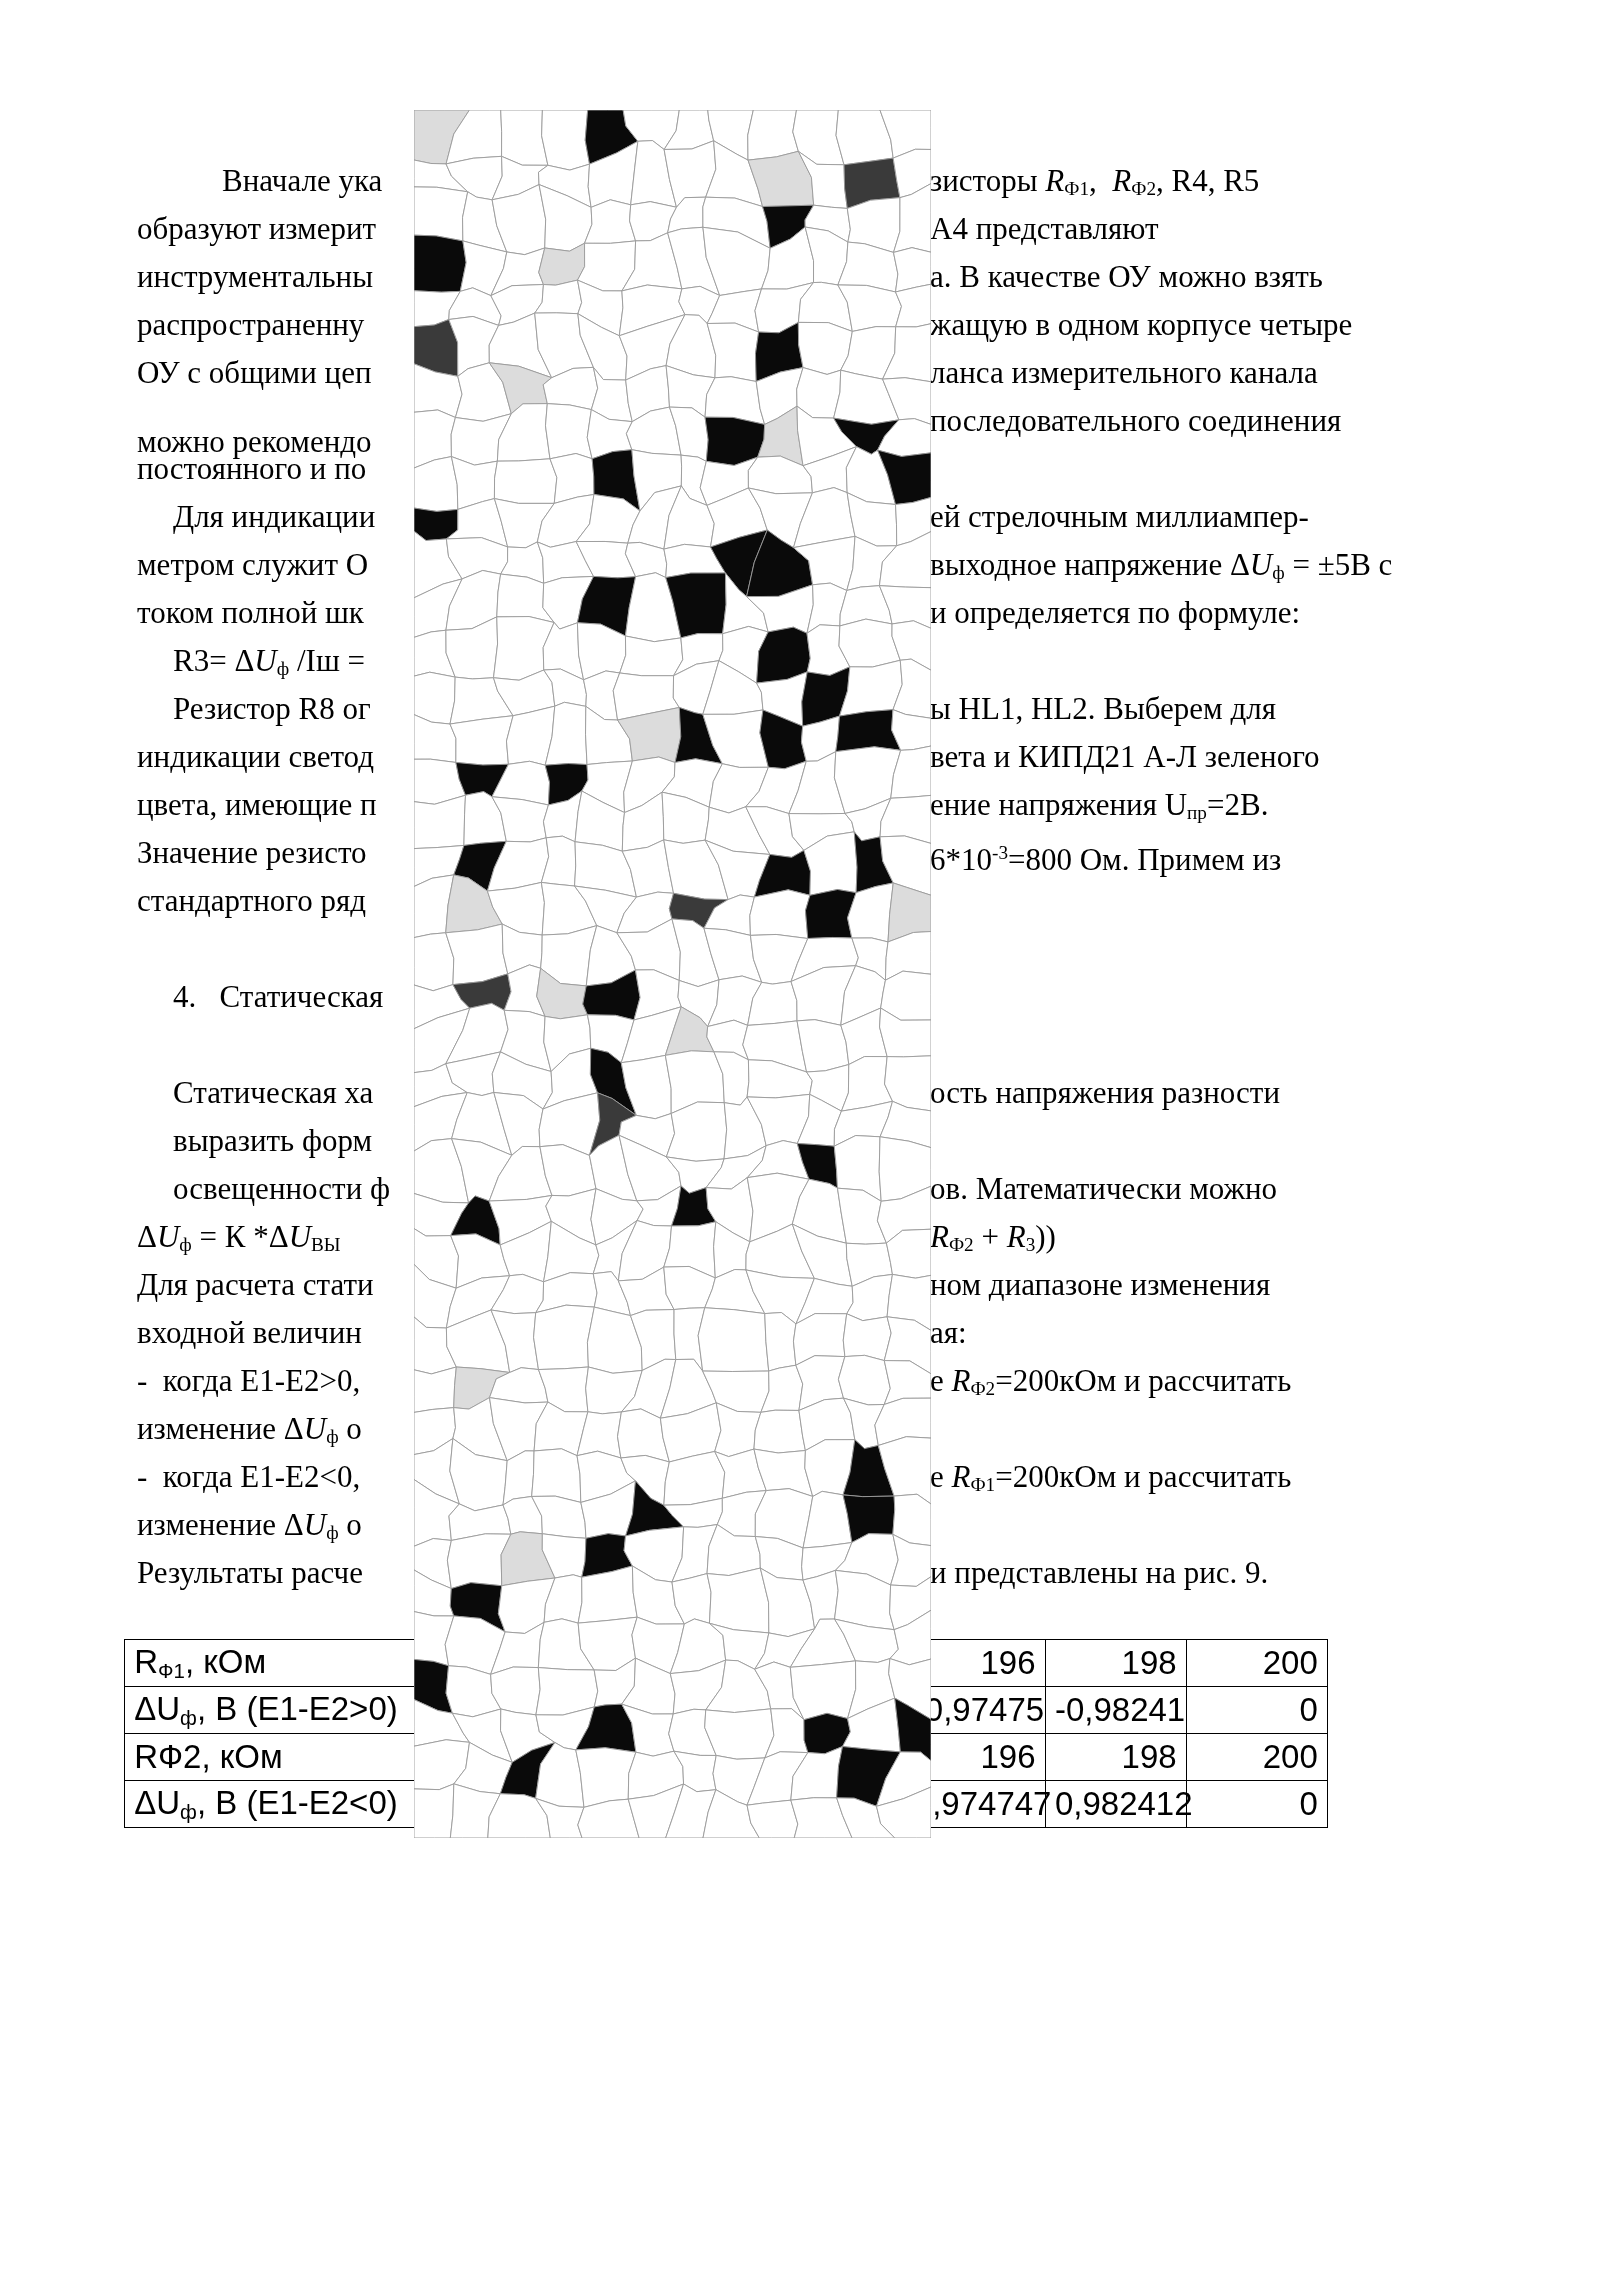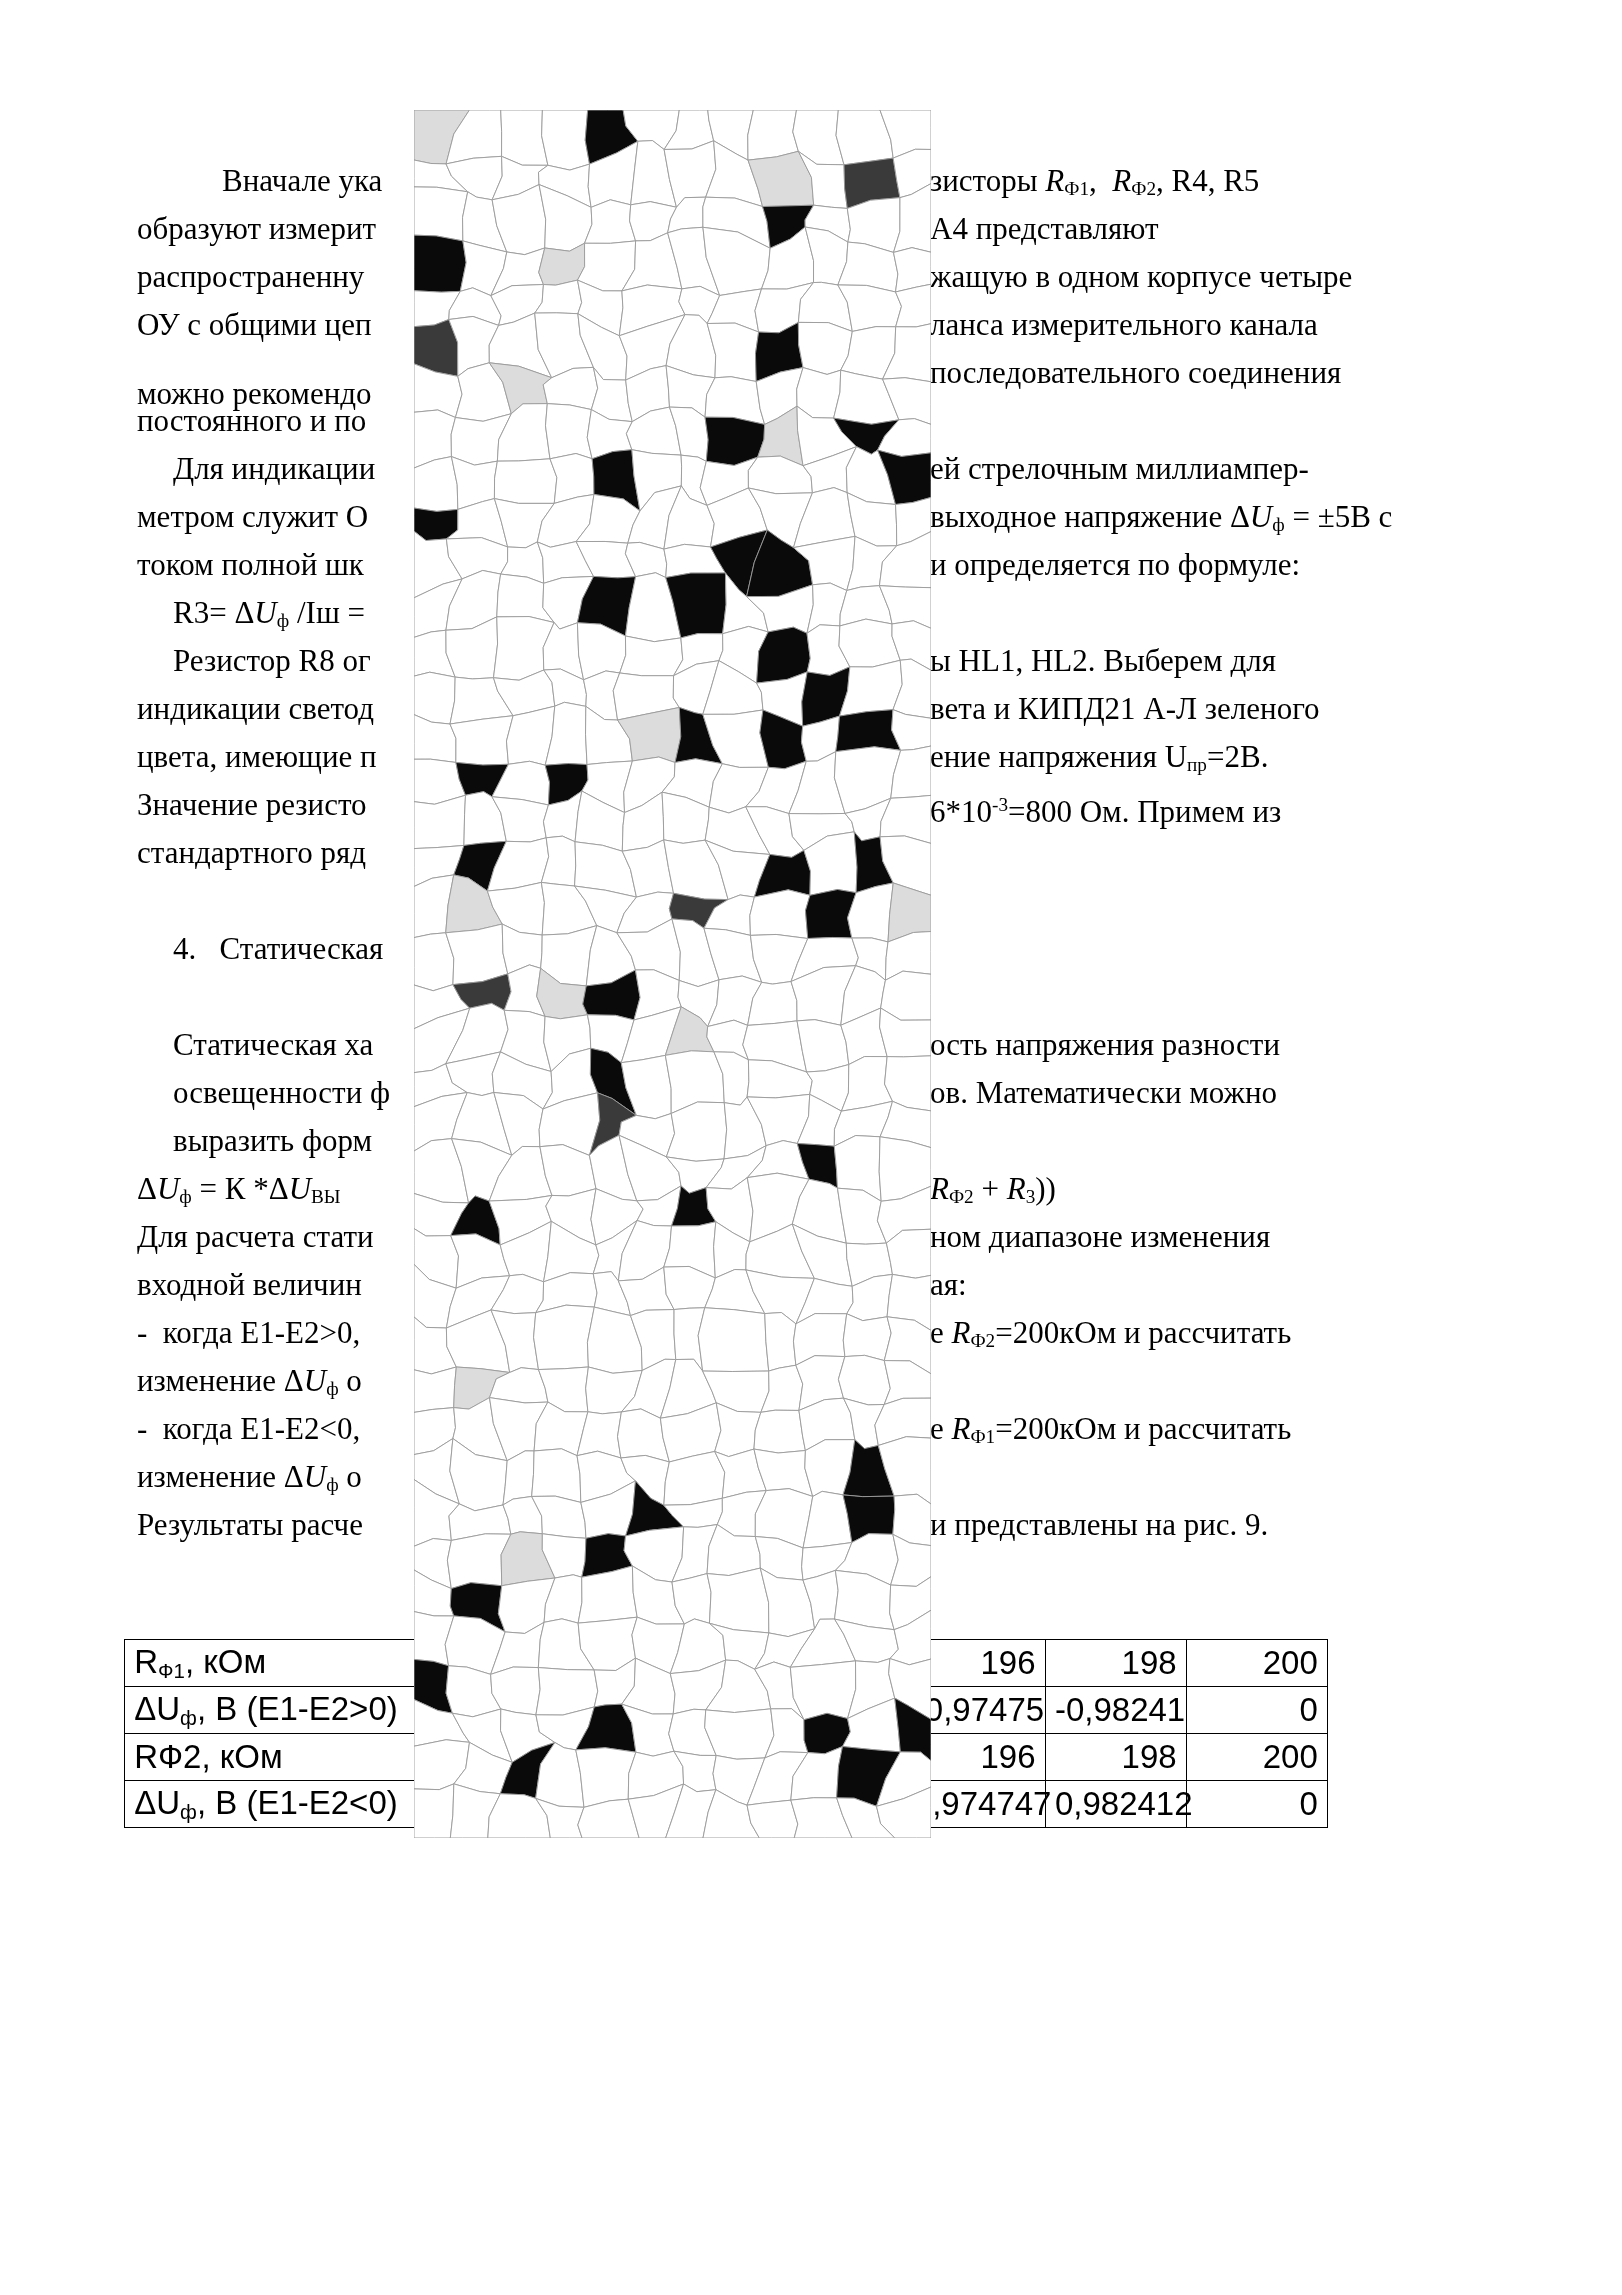--- a/index.html
+++ b/index.html
@@ -48,20 +48,24 @@
   <div id="text-block">
       <div class="line">
         <span class="frag l" style="left: 85px;"><span>Вначале ука</span></span>
         <span class="frag r"><span>зисторы </span><span class="it">R</span><span class="sb">Ф1</span><span>,  </span><span class="it">R</span><span class="sb">Ф2</span><span>, R4, R5</span></span>
       </div>
       <div class="line">
         <span class="frag l" style="left: 0px;"><span>образуют измерит</span></span>
         <span class="frag r"><span>А4 представляют</span></span>
       </div>
       <div class="line">
+        <span class="frag l" style="left: 0px;"><span>инструментальны</span></span>
+        <span class="frag r"><span>а. В качестве ОУ можно взять</span></span>
+      </div>
+      <div class="line">
         <span class="frag l" style="left: 0px;"><span>распространенну</span></span>
         <span class="frag r"><span>жащую в одном корпусе четыре</span></span>
       </div>
       <div class="line">
         <span class="frag l" style="left: 0px;"><span>ОУ с общими цеп</span></span>
         <span class="frag r"><span>ланса измерительного канала</span></span>
       </div>
       <div class="line">
         <span class="frag l" style="left: 0px; margin-top: 21px;"><span>можно рекомендо</span></span>
         <span class="frag r"><span>последовательного соединения</span></span>
@@ -106,25 +110,25 @@
       <div class="line"></div>
       <div class="line">
         <span class="frag l" style="left: 36px;"><span>4.   Статическая</span></span>
       </div>
       <div class="line"></div>
       <div class="line">
         <span class="frag l" style="left: 36px;"><span>Статическая ха</span></span>
         <span class="frag r"><span>ость напряжения разности</span></span>
       </div>
       <div class="line">
+        <span class="frag l" style="left: 36px;"><span>выразить форм</span></span>
+      </div>
+      <div class="line">
         <span class="frag l" style="left: 36px;"><span>освещенности ф</span></span>
         <span class="frag r"><span>ов. Математически можно</span></span>
-      </div>
-      <div class="line">
-        <span class="frag l" style="left: 36px;"><span>выразить форм</span></span>
       </div>
       <div class="line">
         <span class="frag l" style="left: 0px;"><span>Δ</span><span class="it">U</span><span class="sb">ф</span><span> = К *Δ</span><span class="it">U</span><span class="sb">ВЫ</span></span>
         <span class="frag r"><span class="it">R</span><span class="sb">Ф2</span><span> + </span><span class="it">R</span><span class="sb">3</span><span>))</span></span>
       </div>
       <div class="line">
         <span class="frag l" style="left: 0px; text-align: center;"><span>Для расчета стати</span></span>
         <span class="frag r"><span>ном диапазоне изменения</span></span>
       </div>
       <div class="line">

